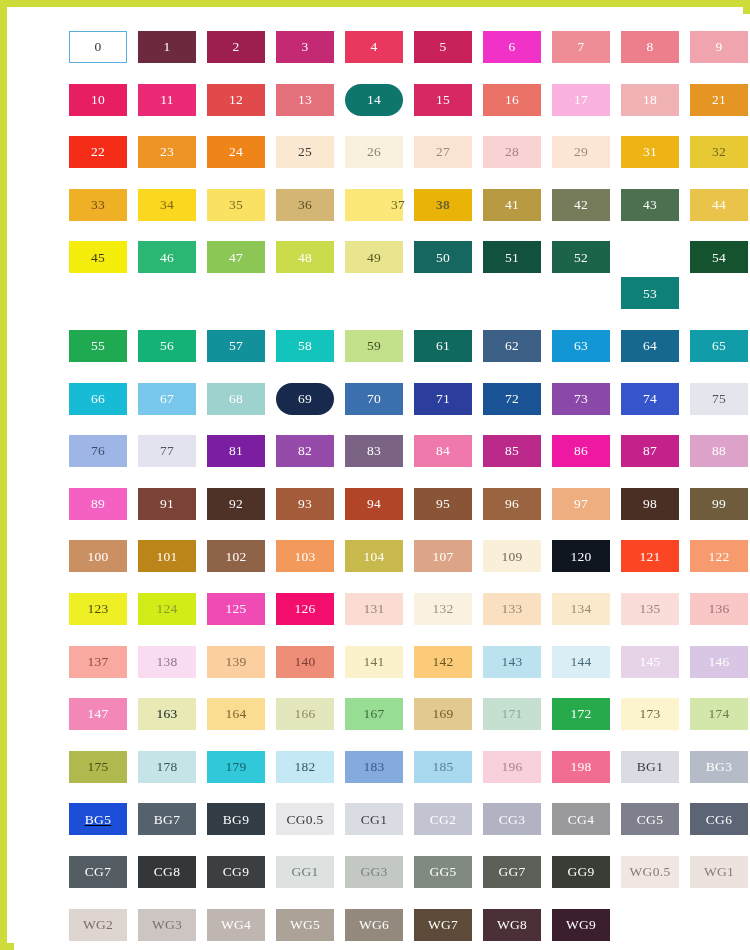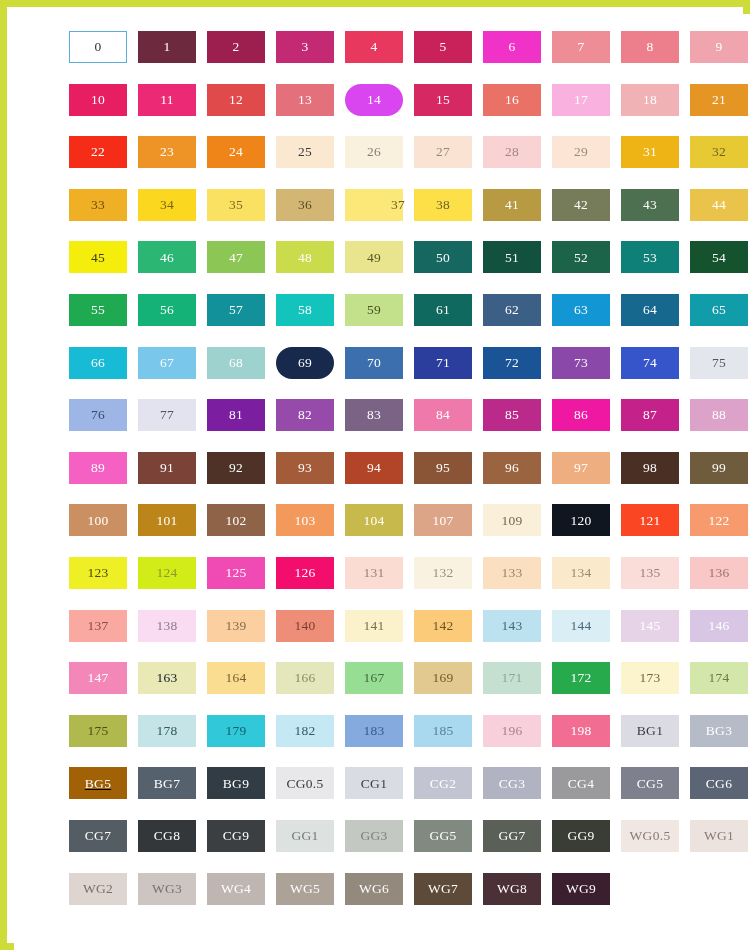--- a/index.html
+++ b/index.html
@@ -120,21 +120,21 @@
             </div>
             <div class="swatch" style="background: rgb(236, 41, 116);">
               <span class="lbl" style="color: rgb(255, 255, 255);">11</span>
             </div>
             <div class="swatch" style="background: rgb(225, 74, 74);">
               <span class="lbl" style="color: rgb(255, 255, 255);">12</span>
             </div>
             <div class="swatch" style="background: rgb(228, 112, 123);">
               <span class="lbl" style="color: rgb(255, 255, 255);">13</span>
             </div>
-            <div class="swatch" style="background: #d946ef; border-radius: 16px;">
+            <div class="swatch" style="background: #0f766e; border-radius: 16px;">
               <span class="lbl" style="color: rgb(255, 255, 255);">14</span>
             </div>
             <div class="swatch" style="background: rgb(214, 41, 99);">
               <span class="lbl" style="color: rgb(255, 255, 255);">15</span>
             </div>
             <div class="swatch" style="background: rgb(234, 113, 101);">
               <span class="lbl" style="color: rgb(255, 255, 255);">16</span>
             </div>
             <div class="swatch" style="background: rgb(249, 178, 223);">
               <span class="lbl" style="color: rgb(255, 255, 255);">17</span>
@@ -187,21 +187,21 @@
             </div>
             <div class="swatch" style="background: rgb(251, 225, 98);">
               <span class="lbl" style="color: rgb(122, 106, 32);">35</span>
             </div>
             <div class="swatch" style="background: rgb(211, 182, 116);">
               <span class="lbl" style="color: rgb(89, 74, 36);">36</span>
             </div>
             <div class="swatch" style="background: rgb(251, 232, 121); padding-left: 48px;">
               <span class="lbl" style="color: rgb(107, 96, 32);">37</span>
             </div>
-            <div class="swatch" style="background: #fde047;">
+            <div class="swatch" style="background: #eab308; font-weight: bold;">
               <span class="lbl" style="color: rgb(107, 99, 48);">38</span>
             </div>
             <div class="swatch" style="background: rgb(184, 154, 66);">
               <span class="lbl" style="color: rgb(255, 255, 255);">41</span>
             </div>
             <div class="swatch" style="background: rgb(118, 124, 90);">
               <span class="lbl" style="color: rgb(255, 255, 255);">42</span>
             </div>
             <div class="swatch" style="background: rgb(76, 112, 80);">
               <span class="lbl" style="color: rgb(255, 255, 255);">43</span>
@@ -228,21 +228,21 @@
             </div>
             <div class="swatch" style="background: rgb(22, 103, 95);">
               <span class="lbl" style="color: rgb(255, 255, 255);">50</span>
             </div>
             <div class="swatch" style="background: rgb(18, 81, 61);">
               <span class="lbl" style="color: rgb(255, 255, 255);">51</span>
             </div>
             <div class="swatch" style="background: rgb(27, 99, 73);">
               <span class="lbl" style="color: rgb(255, 255, 255);">52</span>
             </div>
-            <div class="swatch" style="background: rgb(15, 128, 120);">
+            <div class="swatch" style="background: rgb(15, 128, 120); margin-top: 36px;">
               <span class="lbl" style="color: rgb(255, 255, 255);">53</span>
             </div>
             <div class="swatch" style="background: #14532d;">
               <span class="lbl" style="color: rgb(255, 255, 255);">54</span>
             </div>
           </div>
           <div class="row">
             <div class="swatch" style="background: rgb(31, 170, 82);">
               <span class="lbl" style="color: rgb(255, 255, 255);">55</span>
             </div>
@@ -524,21 +524,21 @@
               <span class="lbl" style="color: rgb(255, 255, 255);">198</span>
             </div>
             <div class="swatch" style="background: rgb(218, 219, 227);">
               <span class="lbl" style="color: rgb(58, 58, 68);">BG1</span>
             </div>
             <div class="swatch" style="background: rgb(181, 188, 200);">
               <span class="lbl" style="color: rgb(255, 255, 255);">BG3</span>
             </div>
           </div>
           <div class="row">
-            <div class="swatch" style="background: #a16207; text-decoration: underline;">
+            <div class="swatch" style="background: #1d4ed8; text-decoration: underline;">
               <span class="lbl" style="color: rgb(255, 255, 255);">BG5</span>
             </div>
             <div class="swatch" style="background: rgb(85, 98, 110);">
               <span class="lbl" style="color: rgb(255, 255, 255);">BG7</span>
             </div>
             <div class="swatch" style="background: rgb(49, 60, 68);">
               <span class="lbl" style="color: rgb(255, 255, 255);">BG9</span>
             </div>
             <div class="swatch" style="background: rgb(232, 232, 234);">
               <span class="lbl" style="color: rgb(58, 58, 62);">CG0.5</span>

